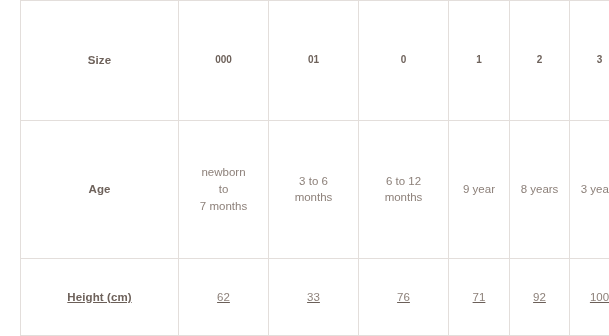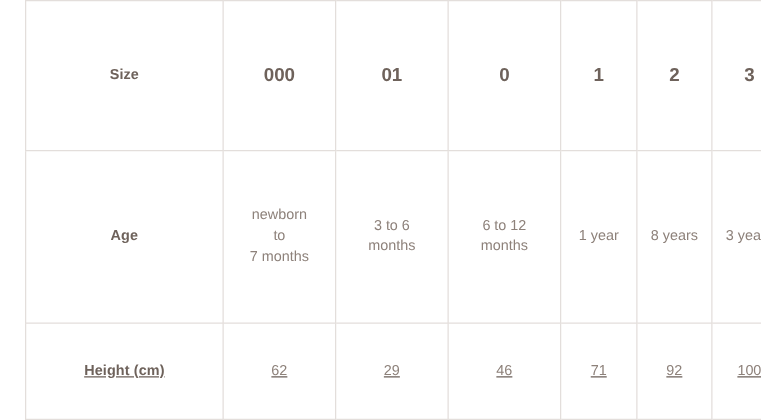--- a/index.html
+++ b/index.html
@@ -32,21 +32,21 @@
   }
   #size-table td.rowhead {
     color: #6e625b;
     font-weight: 700;
     font-size: 11.5px;
     letter-spacing: 0.1px;
   }
   #size-table td.colhead {
     color: #6e625b;
     font-weight: 700;
-    font-size: 15px;
+    font-size: 10px;
   }
   
   col.c0 { width: 158px; }
   col.c1 { width: 90px; }
   col.c2 { width: 90px; }
   col.c3 { width: 90px; }
   col.c4 { width: 61px; }
   col.c5 { width: 60px; }
   col.c6 { width: 60px; }
   
@@ -85,27 +85,27 @@
     </tr>
     <tr class="r1">
       <td class="rowhead">Age</td>
       <td class="multi">newborn
 to
 7 months</td>
       <td class="multi">3 to 6
 months</td>
       <td class="multi">6 to 12
 months</td>
-      <td class="multi">1 year</td>
+      <td class="multi">9 year</td>
       <td class="multi">8 years</td>
       <td class="multi">3 years</td>
     </tr>
     <tr class="r5">
       <td class="rowhead">Height (cm)</td>
       <td>62</td>
-      <td>29</td>
-      <td>46</td>
+      <td>33</td>
+      <td>76</td>
       <td>71</td>
       <td>92</td>
       <td>100</td>
     </tr>
   </tbody>
 </table>
 
 </body></html>

